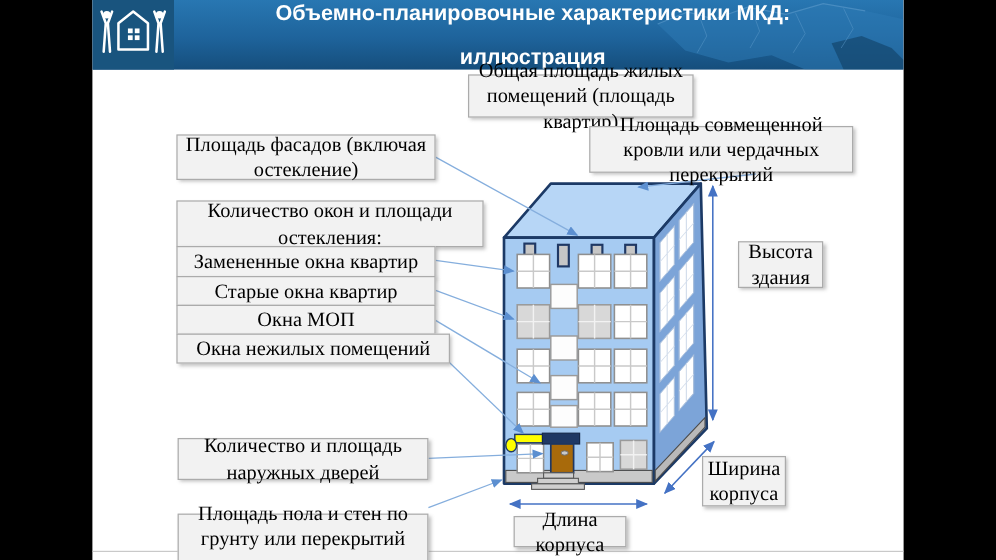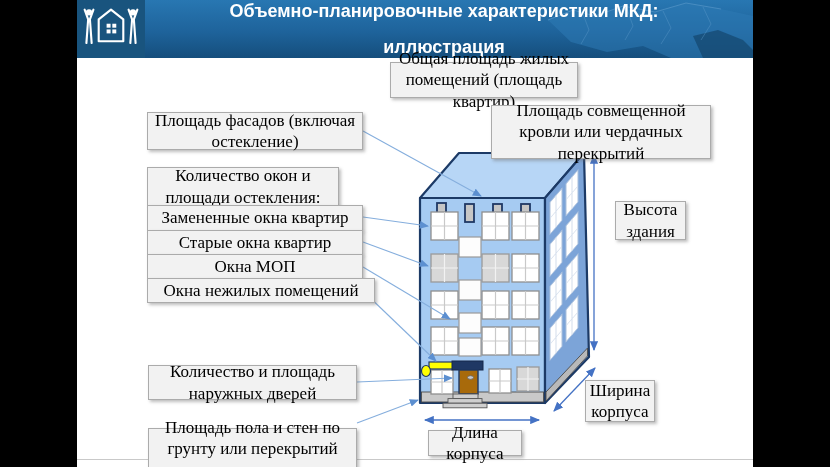--- a/index.html
+++ b/index.html
@@ -180,23 +180,23 @@
 
       <g stroke="#4472C4" stroke-width="1.3" fill="none">
         <line x1="594" y1="155" x2="594" y2="350" marker-start="url(#ahd)" marker-end="url(#ahd)"></line>
         <line x1="425" y1="420" x2="539" y2="420" marker-start="url(#ahd)" marker-end="url(#ahd)"></line>
         <line x1="554" y1="411" x2="595" y2="368" marker-start="url(#ahd)" marker-end="url(#ahd)"></line>
       </g>
     </svg>
 
     <div class="callout" style="left:313px;top:62px;width:188px;height:36px;">Общая площадь жилых помещений (площадь квартир)</div>
     <div class="callout" style="left:70px;top:112px;width:216px;height:38px;">Площадь фасадов (включая остекление)</div>
-    <div class="callout" style="left:414px;top:105px;width:220px;height:54px;">Площадь совмещенной кровли или чердачных перекрытий</div>
-
-    <div class="callout" style="left:70px;top:167px;width:192px;height:39px;">Количество окон и площади остекления:</div>
+    <div class="callout" style="left:414px;top:105px;width:220px;height:39px;">Площадь совмещенной кровли или чердачных перекрытий</div>
+
+    <div class="callout" style="left:70px;top:167px;width:256px;height:39px;">Количество окон и площади остекления:</div>
     <div class="callout" style="left:70px;top:205px;width:216px;height:26px;">Замененные окна квартир</div>
     <div class="callout" style="left:70px;top:230px;width:216px;height:25px;">Старые окна квартир</div>
     <div class="callout" style="left:70px;top:254px;width:216px;height:25px;">Окна МОП</div>
     <div class="callout" style="left:70px;top:278px;width:228px;height:25px;">Окна нежилых помещений</div>
 
     <div class="callout" style="left:538px;top:201px;width:71px;height:39px;">Высота здания</div>
     <div class="callout" style="left:71px;top:365px;width:209px;height:35px;">Количество и площадь наружных дверей</div>
     <div class="callout" style="left:71px;top:428px;width:209px;height:41px;">Площадь пола и стен по грунту или перекрытий над подвалом</div>
     <div class="callout" style="left:508px;top:380px;width:70px;height:42px;">Ширина корпуса</div>
     <div class="callout" style="left:351px;top:430px;width:94px;height:26px;">Длина корпуса</div>

